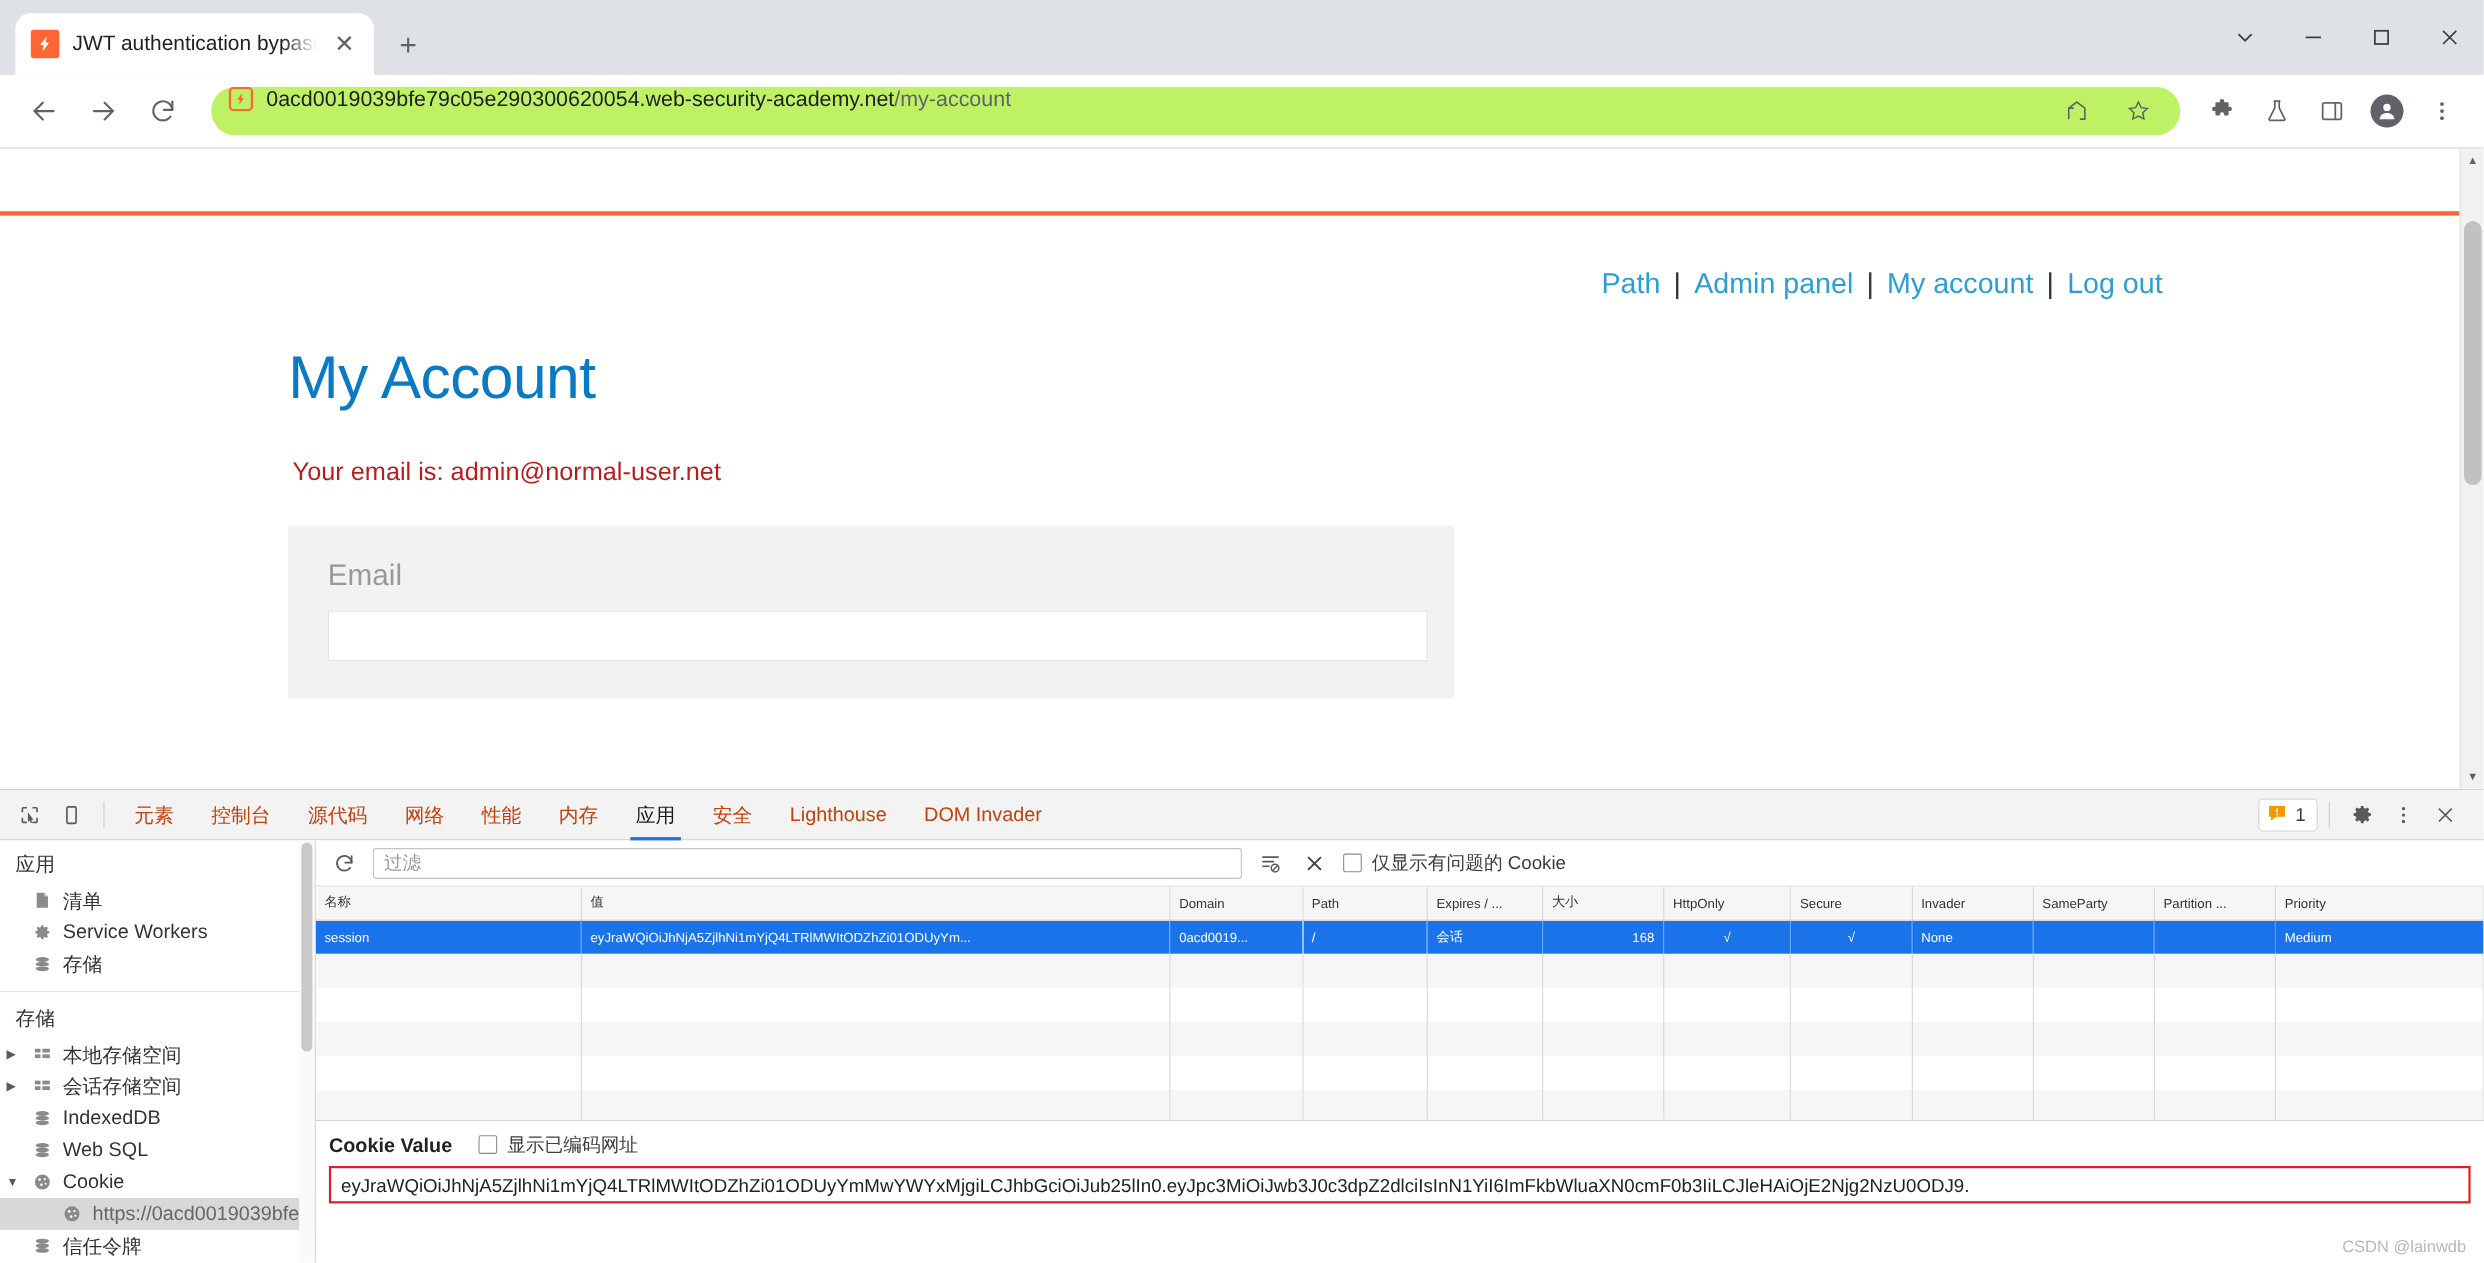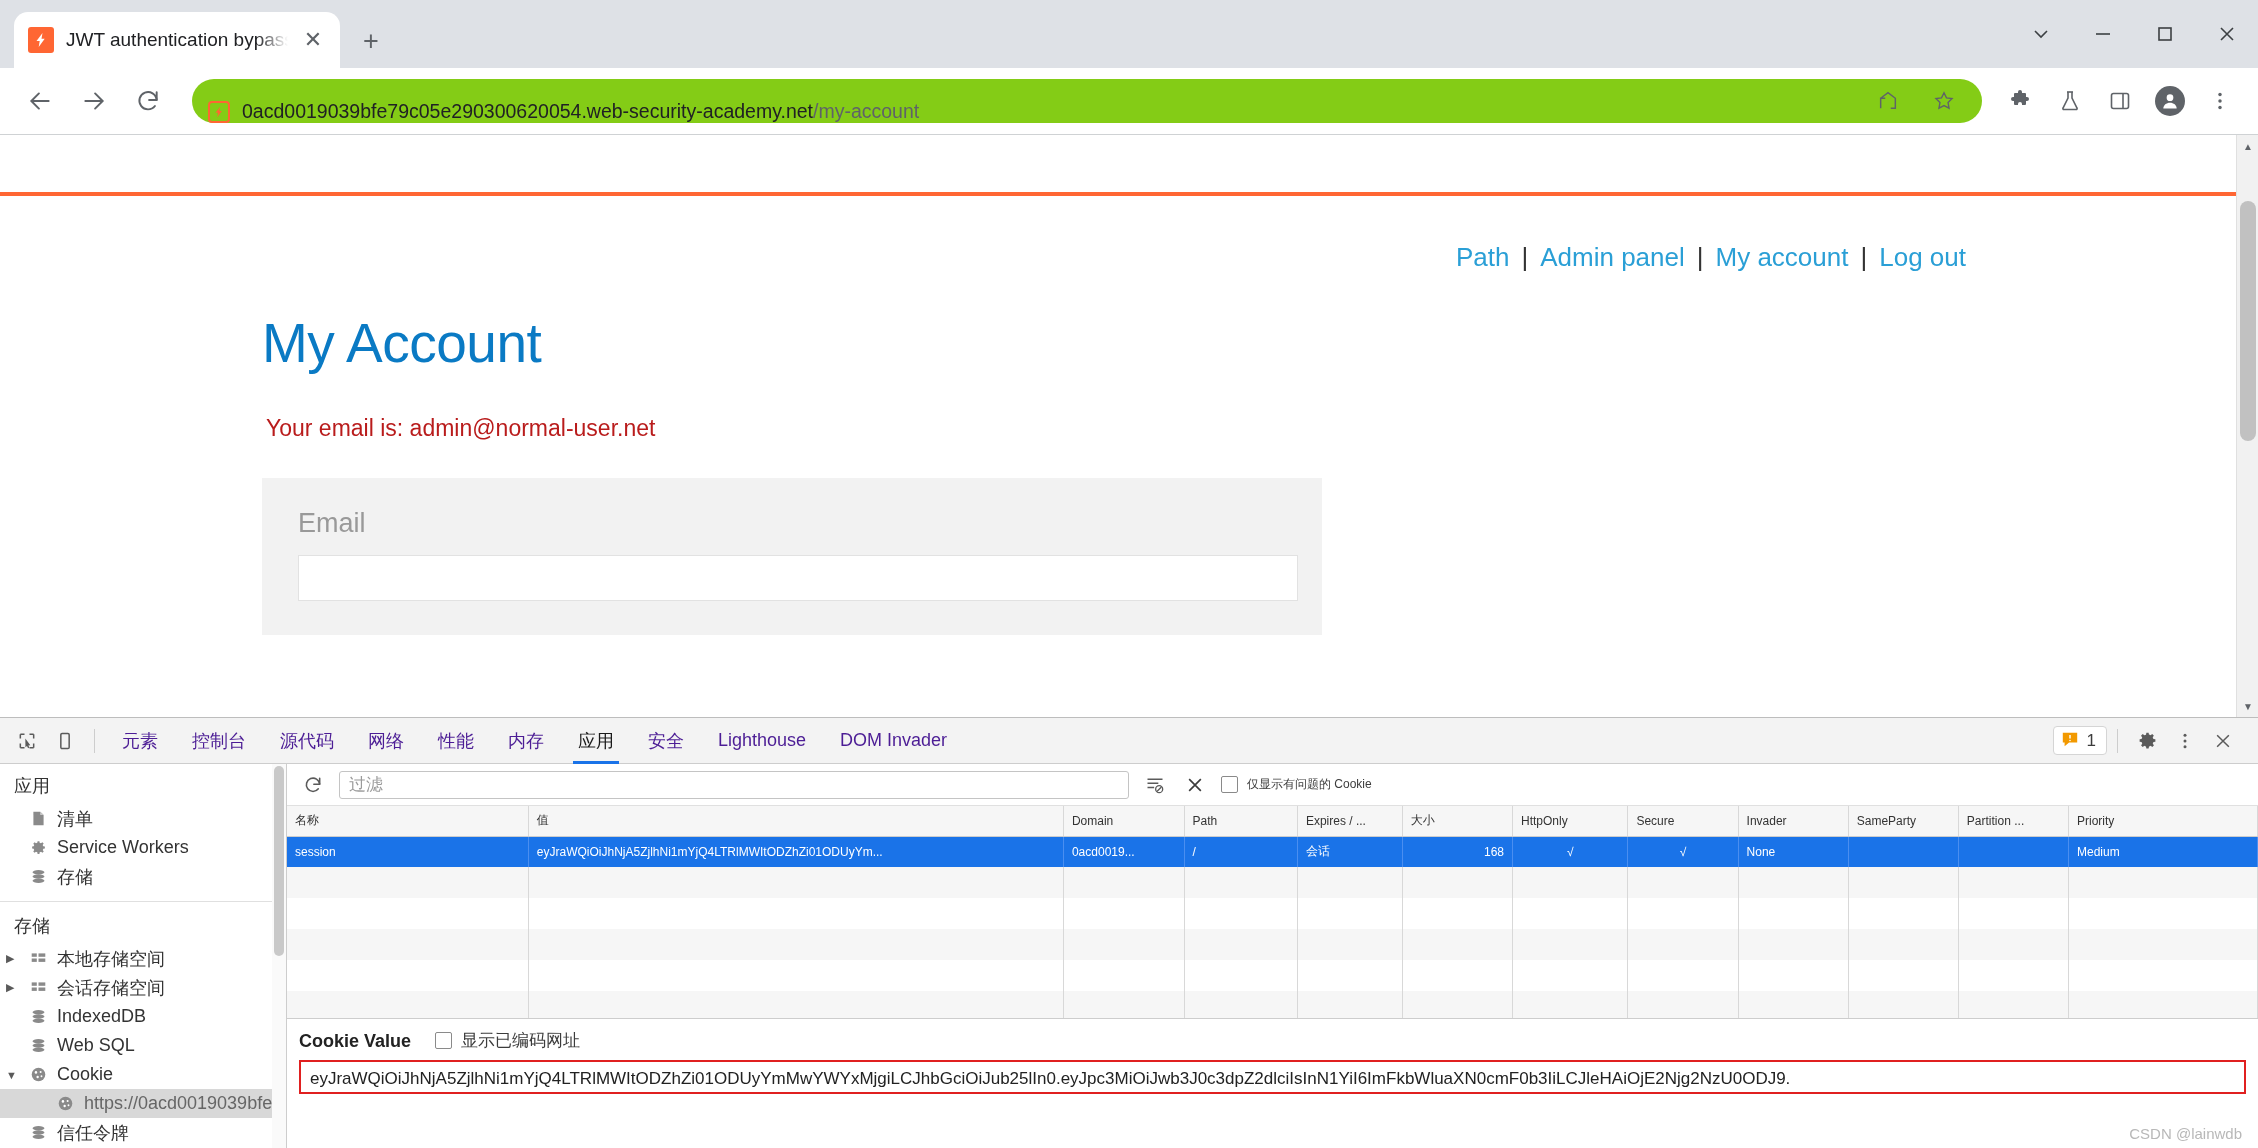--- a/index.html
+++ b/index.html
@@ -79,24 +79,24 @@
   }
   .nav-btn {
     width: 48px; height: 48px;
     display: flex; align-items: center; justify-content: center;
     color: #5f6368;
     border-radius: 50%;
   }
   .omnibox {
     flex: 1 1 auto;
     height: 44px;
-    background: #84cc16;
+    background: #bef264;
     border-radius: 22px;
     display: flex;
-    align-items: flex-end;
+    align-items: flex-start;
     padding: 0 16px;
     margin: 0 10px 0 14px;
     gap: 12px;
     min-width: 0;
   }
   .omnibox-favicon {
     width: 22px; height: 22px;
     border: 2px solid #ff6633;
     border-radius: 4px;
     display:flex; align-items:center; justify-content:center;
@@ -216,21 +216,21 @@
     width: 38px; height: 38px;
     display:flex; align-items:center; justify-content:center;
     color: #5a5a5a;
   }
   .dt-vsep { width: 1px; height: 24px; background: #cdcdcd; margin: 0 10px; }
   .dt-tab {
     height: 46px;
     padding: 0 17px;
     display: flex; align-items: center;
     font-size: 18px;
-    color: #4c1d95;
+    color: #c2410c;
     position: relative;
   }
   .dt-tab.active { color: #1a1a1a; }
   .dt-tab.active::after {
     content: "";
     position: absolute; left: 12px; right: 12px; bottom: 0; height: 3px;
     background: #1a73e8;
   }
   .dt-right { margin-left: auto; display: flex; align-items: center; padding-right: 8px; }
   .warn-badge {
@@ -300,21 +300,21 @@
     flex: 0 0 790px;
     height: 28px;
     border: 1px solid #c4c4c4;
     border-radius: 3px;
     display: flex; align-items: center;
     padding: 0 9px;
     font-size: 17px;
     color: #9a9a9a;
     background: #fff;
   }
-  .ct-check { display: flex; align-items: center; gap: 9px; font-size: 12px; color: #3c3c3c; }
+  .ct-check { display: flex; align-items: center; gap: 9px; font-size: 17px; color: #3c3c3c; }
   .cbox {
     width: 17px; height: 17px;
     border: 1px solid #8a8a8a;
     border-radius: 2px;
     background: #fff;
     flex: 0 0 17px;
   }
 
   
   .cookie-table-wrap { flex: 0 0 213px; overflow: hidden; border-bottom: 1px solid #cdcdcd; }

